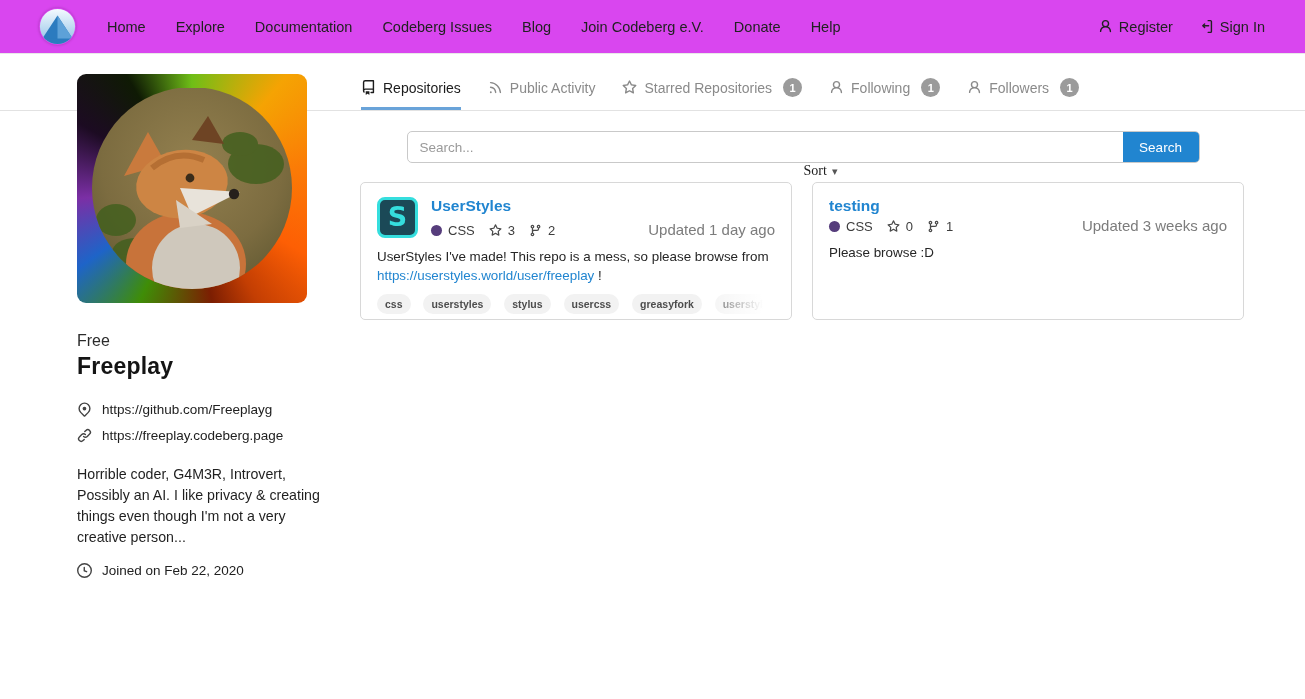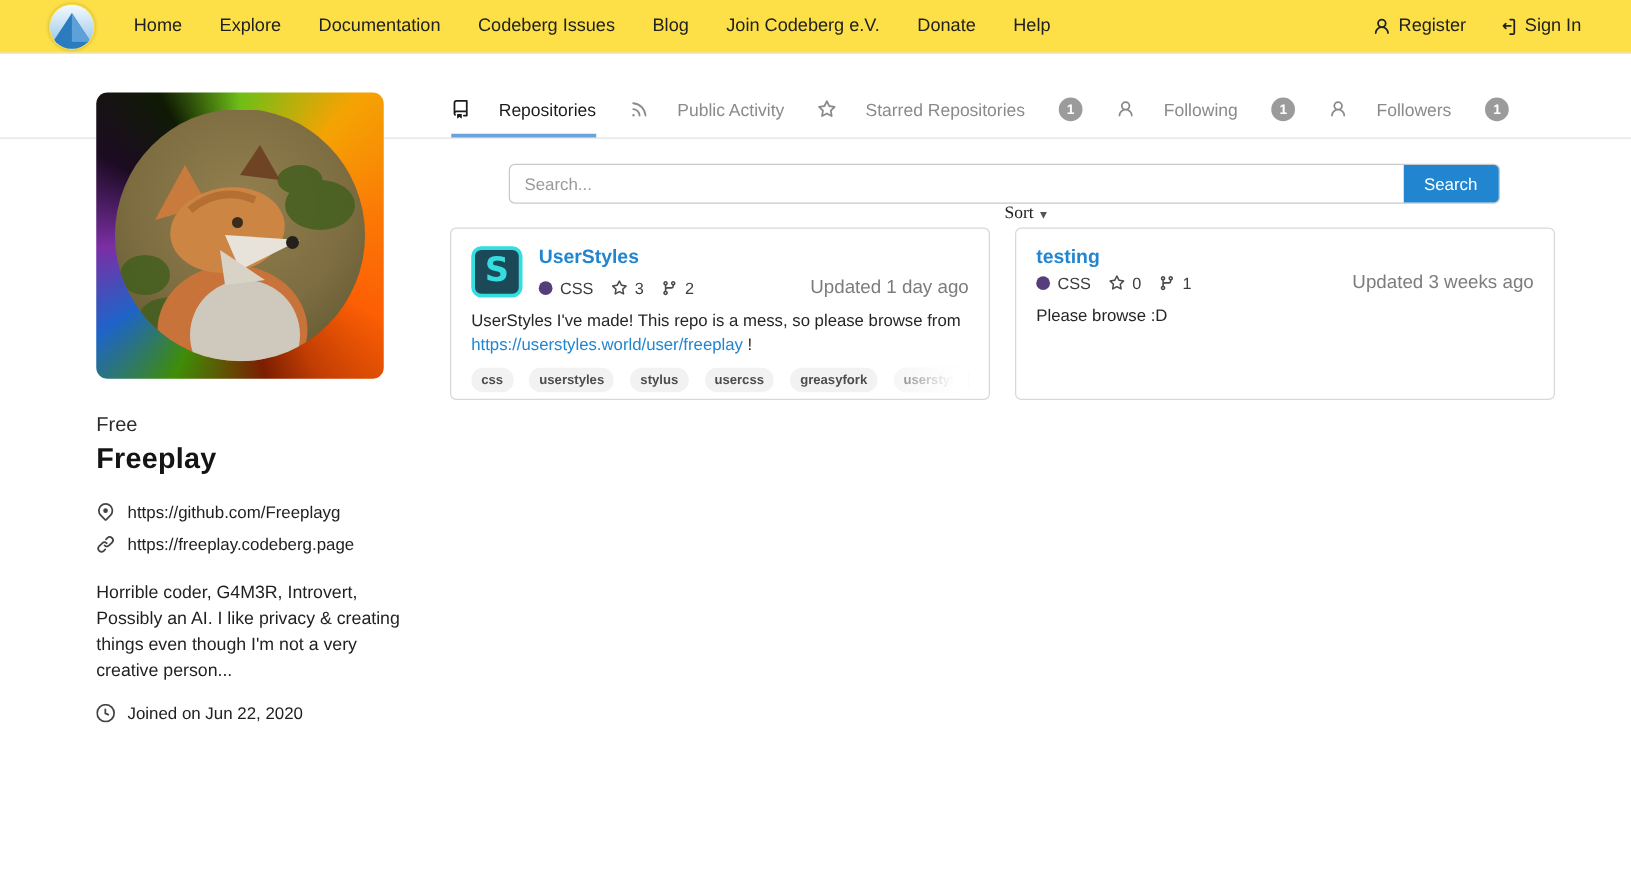--- a/index.html
+++ b/index.html
@@ -5,37 +5,37 @@
   * { margin:0; padding:0; box-sizing:border-box; }
   html,body { background:#fff; }
   body {
     width:1305px; height:699px; position:relative; overflow:hidden;
     font-family:"Liberation Sans", sans-serif; color:#212121; font-size:14px;
   }
   a { text-decoration:none; }
 
   
   .navbar {
-    position:absolute; top:0; left:0; right:0; height:43px; background:#fde047;
+    position:absolute; top:0; left:0; right:0; height:54px; background:#d946ef;
     border-bottom:1px solid #e8e8e8; display:flex; align-items:center; z-index:5;
   }
   .logo { margin-left:39px; width:37px; height:37px; border-radius:50%;
     box-shadow:0 0 3px rgba(0,0,0,.25); flex:0 0 auto; }
   .nav-links { display:flex; align-items:center; margin-left:16px; }
   .nav-link { padding:0 15px; color:#212121; font-size:14.5px; line-height:54px; cursor:pointer; }
   .nav-right { margin-left:auto; margin-right:40px; display:flex; align-items:center; gap:26px; }
   .nav-right a { display:flex; align-items:center; gap:6px; color:#212121; font-size:14.5px; cursor:pointer; }
   .nav-right svg { width:15px; height:15px; fill:currentColor; }
 
   
   .tab-divider { position:absolute; top:110px; left:0; right:0; height:1px; background:#e2e2e2; z-index:1; }
 
   
   .tabs { position:absolute; left:361px; top:78px; display:flex; gap:27px; z-index:2; }
-  .tab { display:flex; align-items:center; gap:23px; font-size:14px; color:#8a8a8a;
+  .tab { display:flex; align-items:center; gap:7px; font-size:14px; color:#8a8a8a;
     padding-bottom:10px; border-bottom:3px solid transparent; cursor:pointer; }
   .tab svg { width:15px; height:15px; fill:currentColor; }
   .tab.active { color:#1c1c1c; border-bottom-color:var(--tab-underline,#69a3d9); }
   .tab-badge { background:var(--badge-bg,#9b9b9b); color:#fff; font-size:11px; font-weight:bold;
     min-width:19px; height:19px; border-radius:10px; display:inline-flex;
     align-items:center; justify-content:center; padding:0 6px; margin-left:4px; }
 
   
   .sidebar { position:absolute; left:77px; top:74px; width:254px; z-index:3; }
   .avatar {
@@ -187,21 +187,21 @@
           <path d="m7.775 3.275 1.25-1.25a3.5 3.5 0 1 1 4.95 4.95l-2.5 2.5a3.5 3.5 0 0 1-4.95 0 .751.751 0 0 1 .018-1.042.751.751 0 0 1 1.042-.018 1.998 1.998 0 0 0 2.83 0l2.5-2.5a2.002 2.002 0 0 0-2.83-2.83l-1.25 1.25a.751.751 0 0 1-1.042-.018.751.751 0 0 1-.018-1.042Zm-4.69 9.64a1.998 1.998 0 0 0 2.83 0l1.25-1.25a.751.751 0 0 1 1.042.018.751.751 0 0 1 .018 1.042l-1.25 1.25a3.5 3.5 0 1 1-4.95-4.95l2.5-2.5a3.5 3.5 0 0 1 4.95 0 .751.751 0 0 1-.018 1.042.751.751 0 0 1-1.042.018 1.998 1.998 0 0 0-2.83 0l-2.5 2.5a1.998 1.998 0 0 0 0 2.83Z"></path>
         </svg>
       <a>https://freeplay.codeberg.page</a>
     </div>
   </div>
   <p class="bio">Horrible coder, G4M3R, Introvert, Possibly an AI. I like privacy &amp; creating things even though I'm not a very creative person...</p>
   <div class="joined">
     <svg viewBox="0 0 16 16">
         <path d="M8 0a8 8 0 1 1 0 16A8 8 0 0 1 8 0ZM1.5 8a6.5 6.5 0 1 0 13 0 6.5 6.5 0 0 0-13 0Zm7-3.25v2.992l2.028.812a.75.75 0 0 1-.557 1.392l-2.5-1A.751.751 0 0 1 7 8.25v-3.5a.75.75 0 0 1 1.5 0Z"></path>
       </svg>
-    <span>Joined on Jun 22, 2020</span>
+    <span>Joined on Feb 22, 2020</span>
   </div>
 </aside>
 
 <nav class="tabs">
   <div class="tab active">
     <svg viewBox="0 0 16 16">
         <path d="M2 2.5A2.5 2.5 0 0 1 4.5 0h8.75a.75.75 0 0 1 .75.75v12.5a.75.75 0 0 1-.75.75h-2.5a.75.75 0 0 1 0-1.5h1.75v-2h-8a1 1 0 0 0-.714 1.7.75.75 0 1 1-1.072 1.05A2.495 2.495 0 0 1 2 11.5Zm10.5-1h-8a1 1 0 0 0-1 1v6.708A2.486 2.486 0 0 1 4.5 9h8ZM5 12.25a.25.25 0 0 1 .25-.25h3.5a.25.25 0 0 1 .25.25v3.25a.25.25 0 0 1-.4.2l-1.45-1.087a.249.249 0 0 0-.3 0L5.4 15.7a.25.25 0 0 1-.4-.2Z"></path>
       </svg>
     <span>Repositories</span>
   </div>

